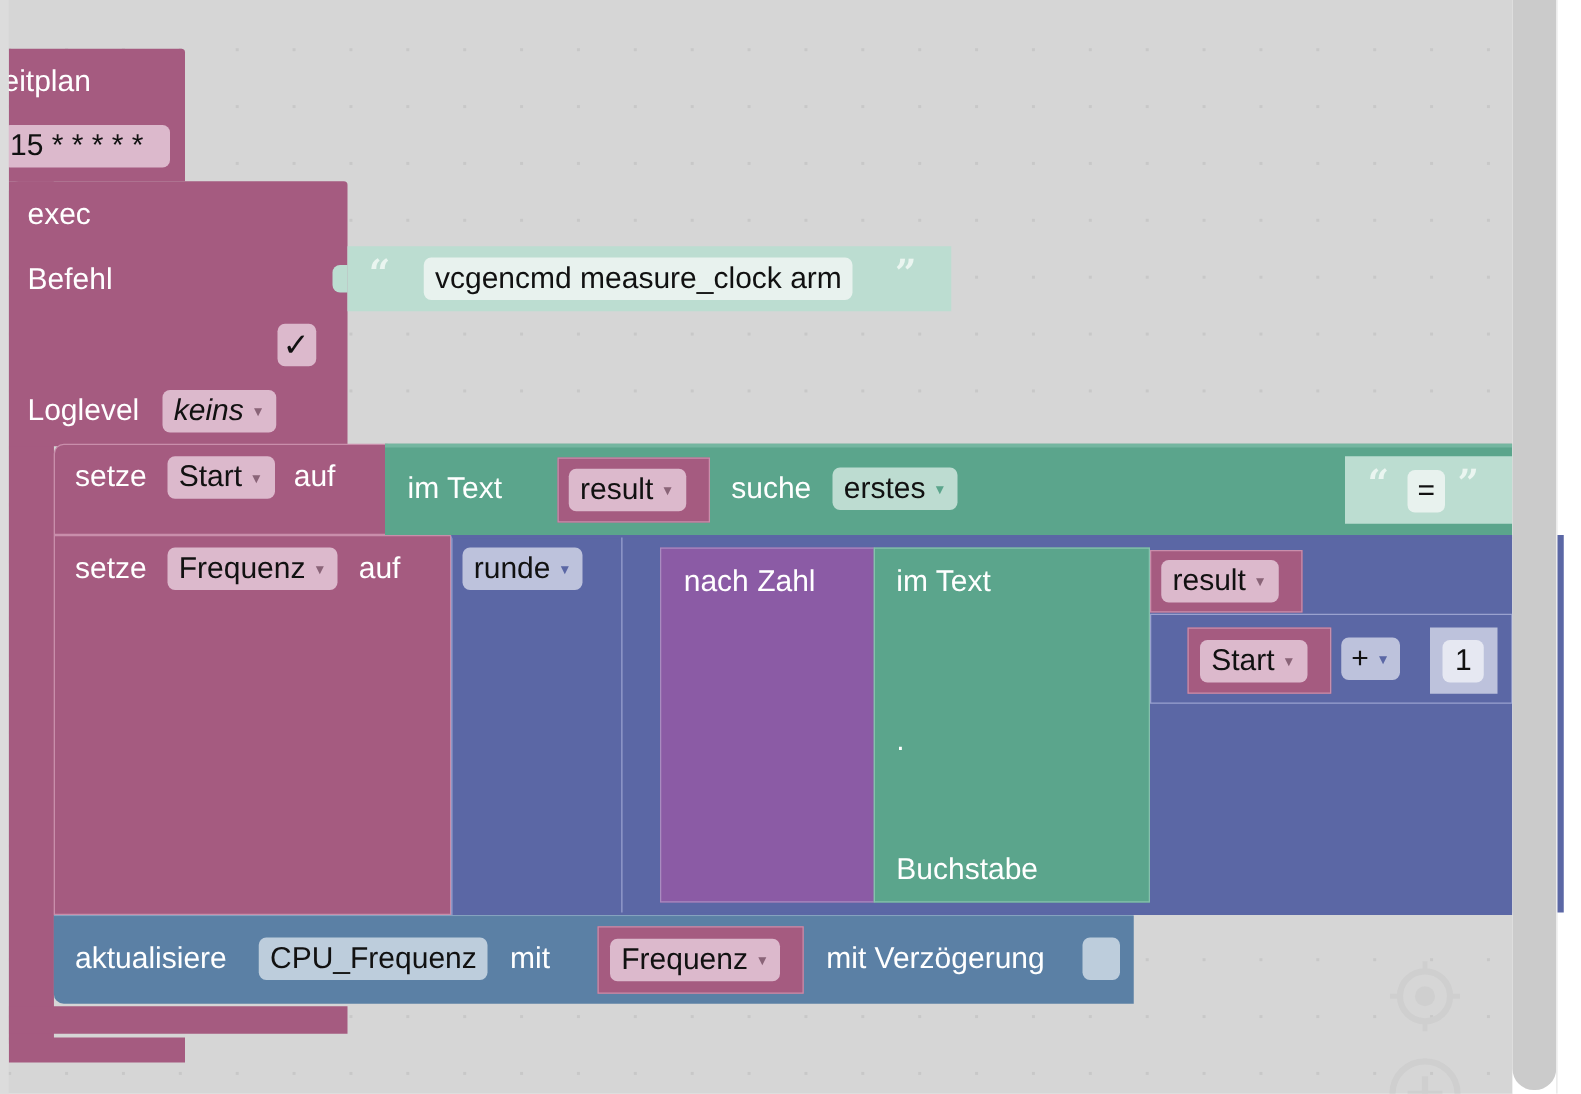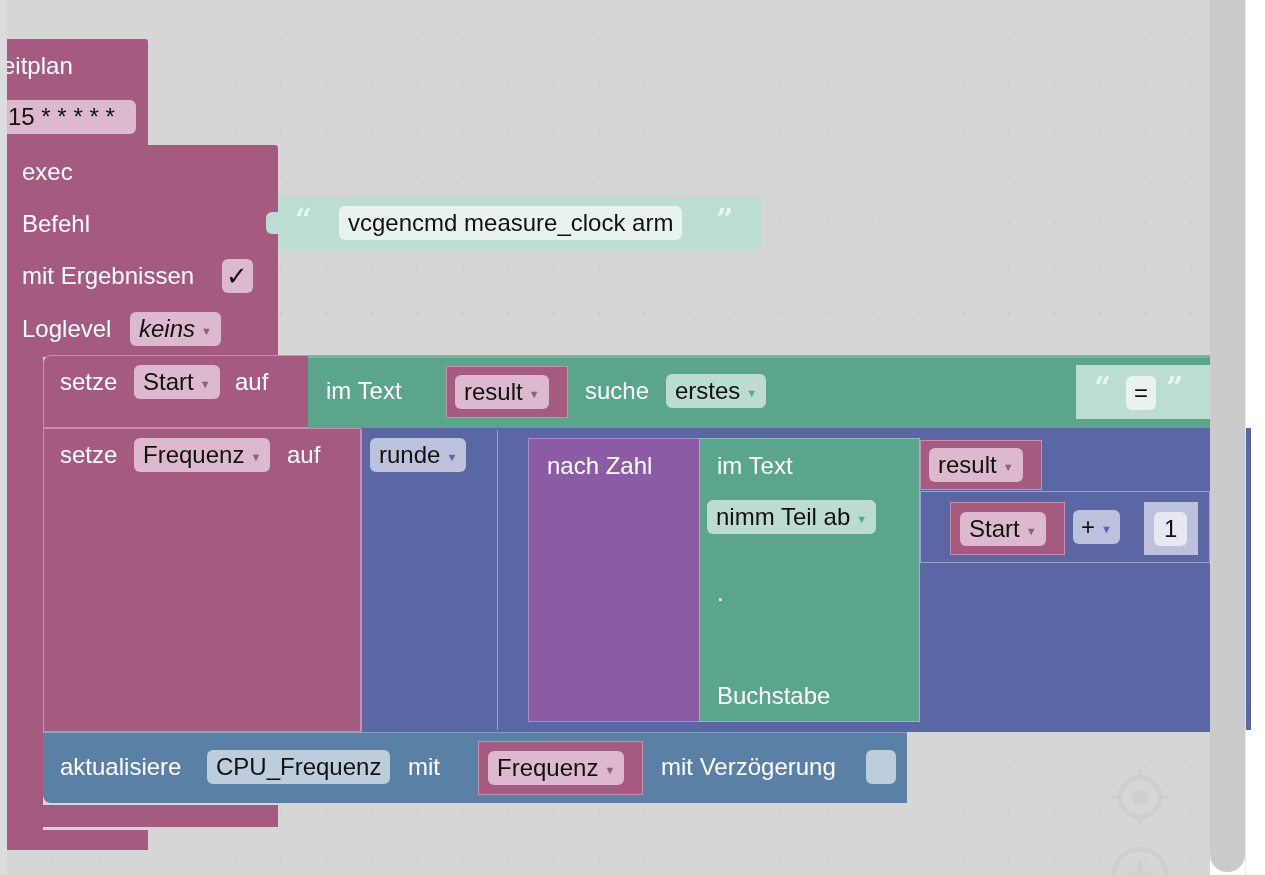--- a/index.html
+++ b/index.html
@@ -59,21 +59,20 @@
   <div class="blk pink" style="left:7px;top:39px;width:141px;height:106px;border-radius:0 3px 0 0;"></div>
   <div class="lbl" style="left:2px;top:51px;">eitplan</div>
   <div class="fld pinkf" style="left:2px;top:100px;padding-left:6px;width:134px;letter-spacing:0;">15 * * * * *</div>
 
   <div class="blk pink" style="left:7px;top:145px;width:36px;height:690px;"></div>
   <div class="blk pink" style="left:7px;top:830px;width:141px;height:20px;"></div>
 
   <div class="blk pink" style="left:7px;top:145px;width:271px;height:212px;border-radius:8px 3px 0 0;"></div>
   <div class="lbl" style="left:22px;top:157px;text-align:right;">exec</div>
   <div class="lbl" style="left:22px;top:209px;">Befehl</div>
-  <div class="lbl" style="left:22px;top:261px;">mit Ergebnissen</div>
   <div class="fld pinkf" style="left:222px;top:259px;width:31px;padding:0 4px;font-size:26px;">✓</div>
   <div class="lbl" style="left:22px;top:314px;">Loglevel</div>
   <div class="fld pinkf" style="left:130px;top:312px;font-style:italic;">
     <span>keins</span><span class="arrow">▼</span>
   </div>
   <div class="blk pink" style="left:7px;top:357px;width:36px;height:475px;"></div>
   <div class="blk pink" style="left:7px;top:805px;width:271px;height:22px;"></div>
 
   <div class="blk teal-light" style="left:278px;top:197px;width:483px;height:52px;"></div>
   <div class="notch pink" style="left:266px;top:212px;background:#bcddd1;border-radius:6px 0 0 6px;"></div>
@@ -114,23 +113,20 @@
   <div class="fld indf" style="left:370px;top:438px;">
     <span>runde</span><span class="arrow i">▼</span>
   </div>
   <div class="blk indigo" style="left:497px;top:430px;width:713px;height:300px;border-left:1px solid #9aa2cf;"></div>
 
   <div class="blk purple" style="left:528px;top:438px;width:172px;height:284px;border:1px solid #a98bc0;"></div>
   <div class="lbl" style="left:547px;top:451px;">nach Zahl</div>
 
   <div class="blk teal" style="left:699px;top:438px;width:221px;height:284px;border:1px solid #86c1ad;"></div>
   <div class="lbl" style="left:717px;top:451px;">im Text</div>
-  <div class="fld tealf" style="left:707px;top:500px;">
-    <span>nimm Teil ab</span><span class="arrow t">▼</span>
-  </div>
   <div class="lbl" style="left:717px;top:578px;">.</div>
   <div class="lbl" style="left:717px;top:681px;">Buchstabe</div>
 
   <div class="blk pink pink-b" style="left:920px;top:440px;width:122px;height:50px;"></div>
   <div class="fld pinkf" style="left:929px;top:448px;">
     <span>result</span><span class="arrow">▼</span>
   </div>
 
   <div class="blk indigo" style="left:920px;top:491px;width:290px;height:72px;border:1px solid #9aa2cf;"></div>
   <div class="blk pink pink-b" style="left:950px;top:502px;width:115px;height:53px;"></div>

